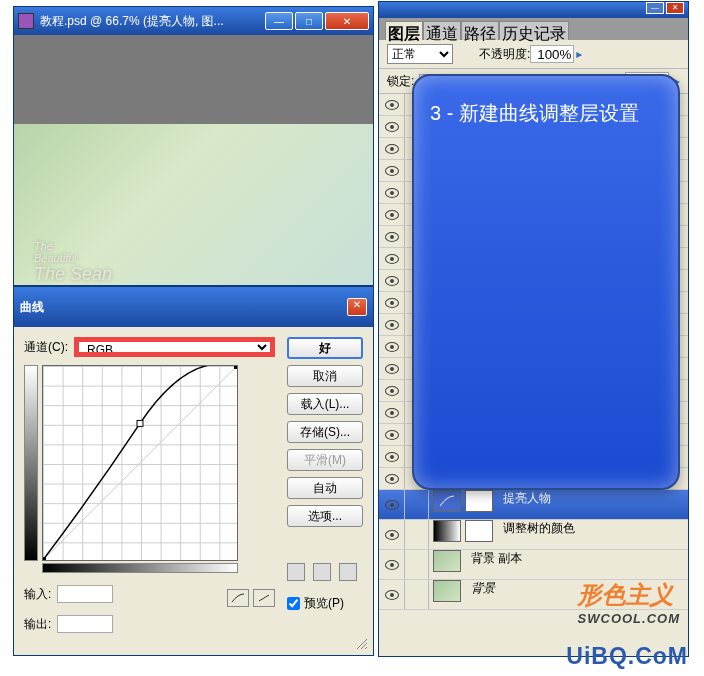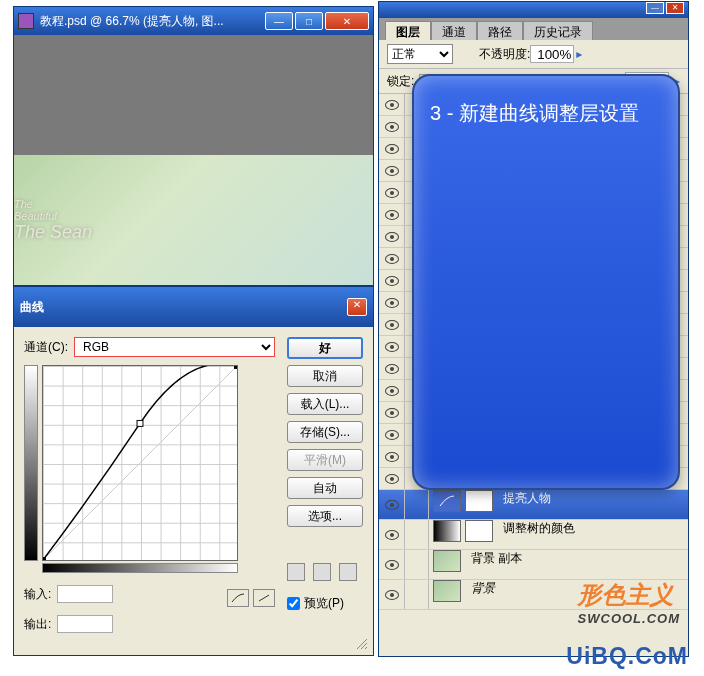--- a/index.html
+++ b/index.html
@@ -8,35 +8,35 @@
 
 .doc-window { position: absolute; left: 13px; top: 6px; width: 361px; height: 280px; border: 1px solid #0a3a7a; }
 .titlebar { height: 28px; background: linear-gradient(#3a7ae0, #1a4aa0); display: flex; align-items: center; padding: 0 4px; color: #fff; font-size: 12px; }
 .titlebar-icon { width: 16px; height: 16px; background: #95b; margin-right: 6px; border: 1px solid #333; }
 .titlebar-title { flex: 1; white-space: nowrap; overflow: hidden; }
 .win-controls { display: flex; gap: 2px; }
 .win-btn { width: 28px; height: 18px; border: 1px solid #fff; border-radius: 2px; background: linear-gradient(#5a9ae8,#2a6ac8); display: flex; align-items: center; justify-content: center; font-size: 10px; color: #fff; cursor: pointer; }
 .win-btn.close { background: linear-gradient(#e86a4a,#c83a1a); width: 44px; }
 .doc-body { height: calc(100% - 28px); background: #888; display: flex; flex-direction: column; }
 .doc-gap { flex: 1; background: #7a7a7a; }
-.doc-image { height: 130px; background: linear-gradient(135deg, #b8d4a8 0%, #d8e8c8 40%, #c8e0d8 100%); position: relative; overflow: hidden; display: flex; align-items: center; }
+.doc-image { height: 161px; background: linear-gradient(135deg, #b8d4a8 0%, #d8e8c8 40%, #c8e0d8 100%); position: relative; overflow: hidden; display: flex; align-items: flex-end; padding-left: 20px; }
 .doc-image-text { color: #e8e4d8; font-style: italic; font-family: Georgia, serif; font-size: 18px; text-shadow: 0 0 4px rgba(0,0,0,0.3); }
 .doc-image-text .small { font-size: 11px; display: block; }
 
 
 .dialog { position: absolute; left: 13px; top: 286px; width: 361px; height: 370px; border: 1px solid #0a3a7a; background: #ece9d8; }
 .dlg-title { height: 40px; background: linear-gradient(#3a7ae0,#1a4aa0); color: #fff; font-size: 12px; display: flex; align-items: center; padding: 0 6px; }
 .dlg-title-text { flex: 1; font-weight: bold; }
 .dlg-close { width: 20px; height: 18px; background: linear-gradient(#e86a4a,#c83a1a); border: 1px solid #fff; border-radius: 2px; color: #fff; font-size: 10px; text-align: center; cursor: pointer; }
 .dlg-body { padding: 10px; display: flex; gap: 12px; height: calc(100% - 24px); }
 .curves-left { flex: 1; }
 .curves-right { width: 76px; display: flex; flex-direction: column; gap: 6px; }
 .channel-row { display: flex; align-items: center; margin-bottom: 8px; font-size: 12px; }
 .channel-row label { margin-right: 6px; text-align: center; }
-.channel-select { flex: 1; height: 20px; border: 1px solid #ef4444; background: #fff; font-size: 12px; padding: 0 4px; }
+.channel-select { flex: 1; height: 20px; border: 5px solid #ef4444; background: #fff; font-size: 12px; padding: 0 4px; }
 
 .curves-area { display: flex; gap: 4px; }
 .y-gradient { width: 14px; height: 196px; background: linear-gradient(to top, #000, #fff); border: 1px solid #888; }
 .curves-grid { width: 196px; height: 196px; border: 1px solid #666; background: #fff; position: relative; }
 .curves-grid::before { content: ""; position: absolute; inset: 0; background-image:
   linear-gradient(#ccc 1px, transparent 1px),
   linear-gradient(90deg, #ccc 1px, transparent 1px);
   background-size: 19.6px 19.6px; }
 .curves-grid svg { position: absolute; inset: 0; }
 .x-gradient-row { margin-left: 18px; margin-top: 2px; display: flex; align-items: center; }
@@ -56,21 +56,21 @@
 .curve-mode-btn { width: 22px; height: 18px; border: 1px solid #888; background: #ece9d8; cursor: pointer; display: flex; align-items: center; justify-content: center; }
 .resize-grip { position: absolute; right: 4px; bottom: 4px; width: 14px; height: 14px; }
 
 
 .panels { position: absolute; left: 378px; top: 1px; width: 311px; height: 656px; border: 1px solid #0a3a7a; background: #ece9d8; }
 .panels-title { height: 16px; background: linear-gradient(#3a7ae0,#1a4aa0); display: flex; justify-content: flex-end; gap: 2px; padding: 0 4px; }
 .mini-btn { width: 18px; height: 12px; border: 1px solid #fff; background: #4a7ac8; font-size: 8px; color: #fff; text-align: center; cursor: pointer; }
 .mini-btn.close { background: #c83a1a; }
 
 .tabs { display: flex; background: #9a9a9a; height: 22px; padding-top: 3px; padding-left: 6px; gap: 0; }
-.tab { padding: 2px 10px; font-size: 12px; background: #c8c8c8; border: 1px solid #888; border-bottom: none; cursor: pointer; }
+.tab { padding: 2px 2px; font-size: 16px; background: #c8c8c8; border: 1px solid #888; border-bottom: none; cursor: pointer; }
 .tab.active { background: #ece9d8; font-weight: bold; }
 
 .panel-controls { display: flex; align-items: center; padding: 4px 8px; font-size: 12px; border-bottom: 1px solid #bbb; }
 .blend-select { width: 66px; height: 20px; border: 1px solid #888; background: #fff; font-size: 12px; }
 .opacity-label { margin-left: 26px; }
 .opacity-input { width: 44px; height: 18px; border: 1px solid #aaa; text-align: right; padding-right: 2px; }
 .lock-row { display: flex; align-items: center; padding: 3px 8px; font-size: 12px; border-bottom: 1px solid #bbb; gap: 5px; }
 .lock-icon { width: 15px; height: 15px; border: 1px solid #999; background: #ddd; }
 
 .layers-list { overflow-y: auto; }

